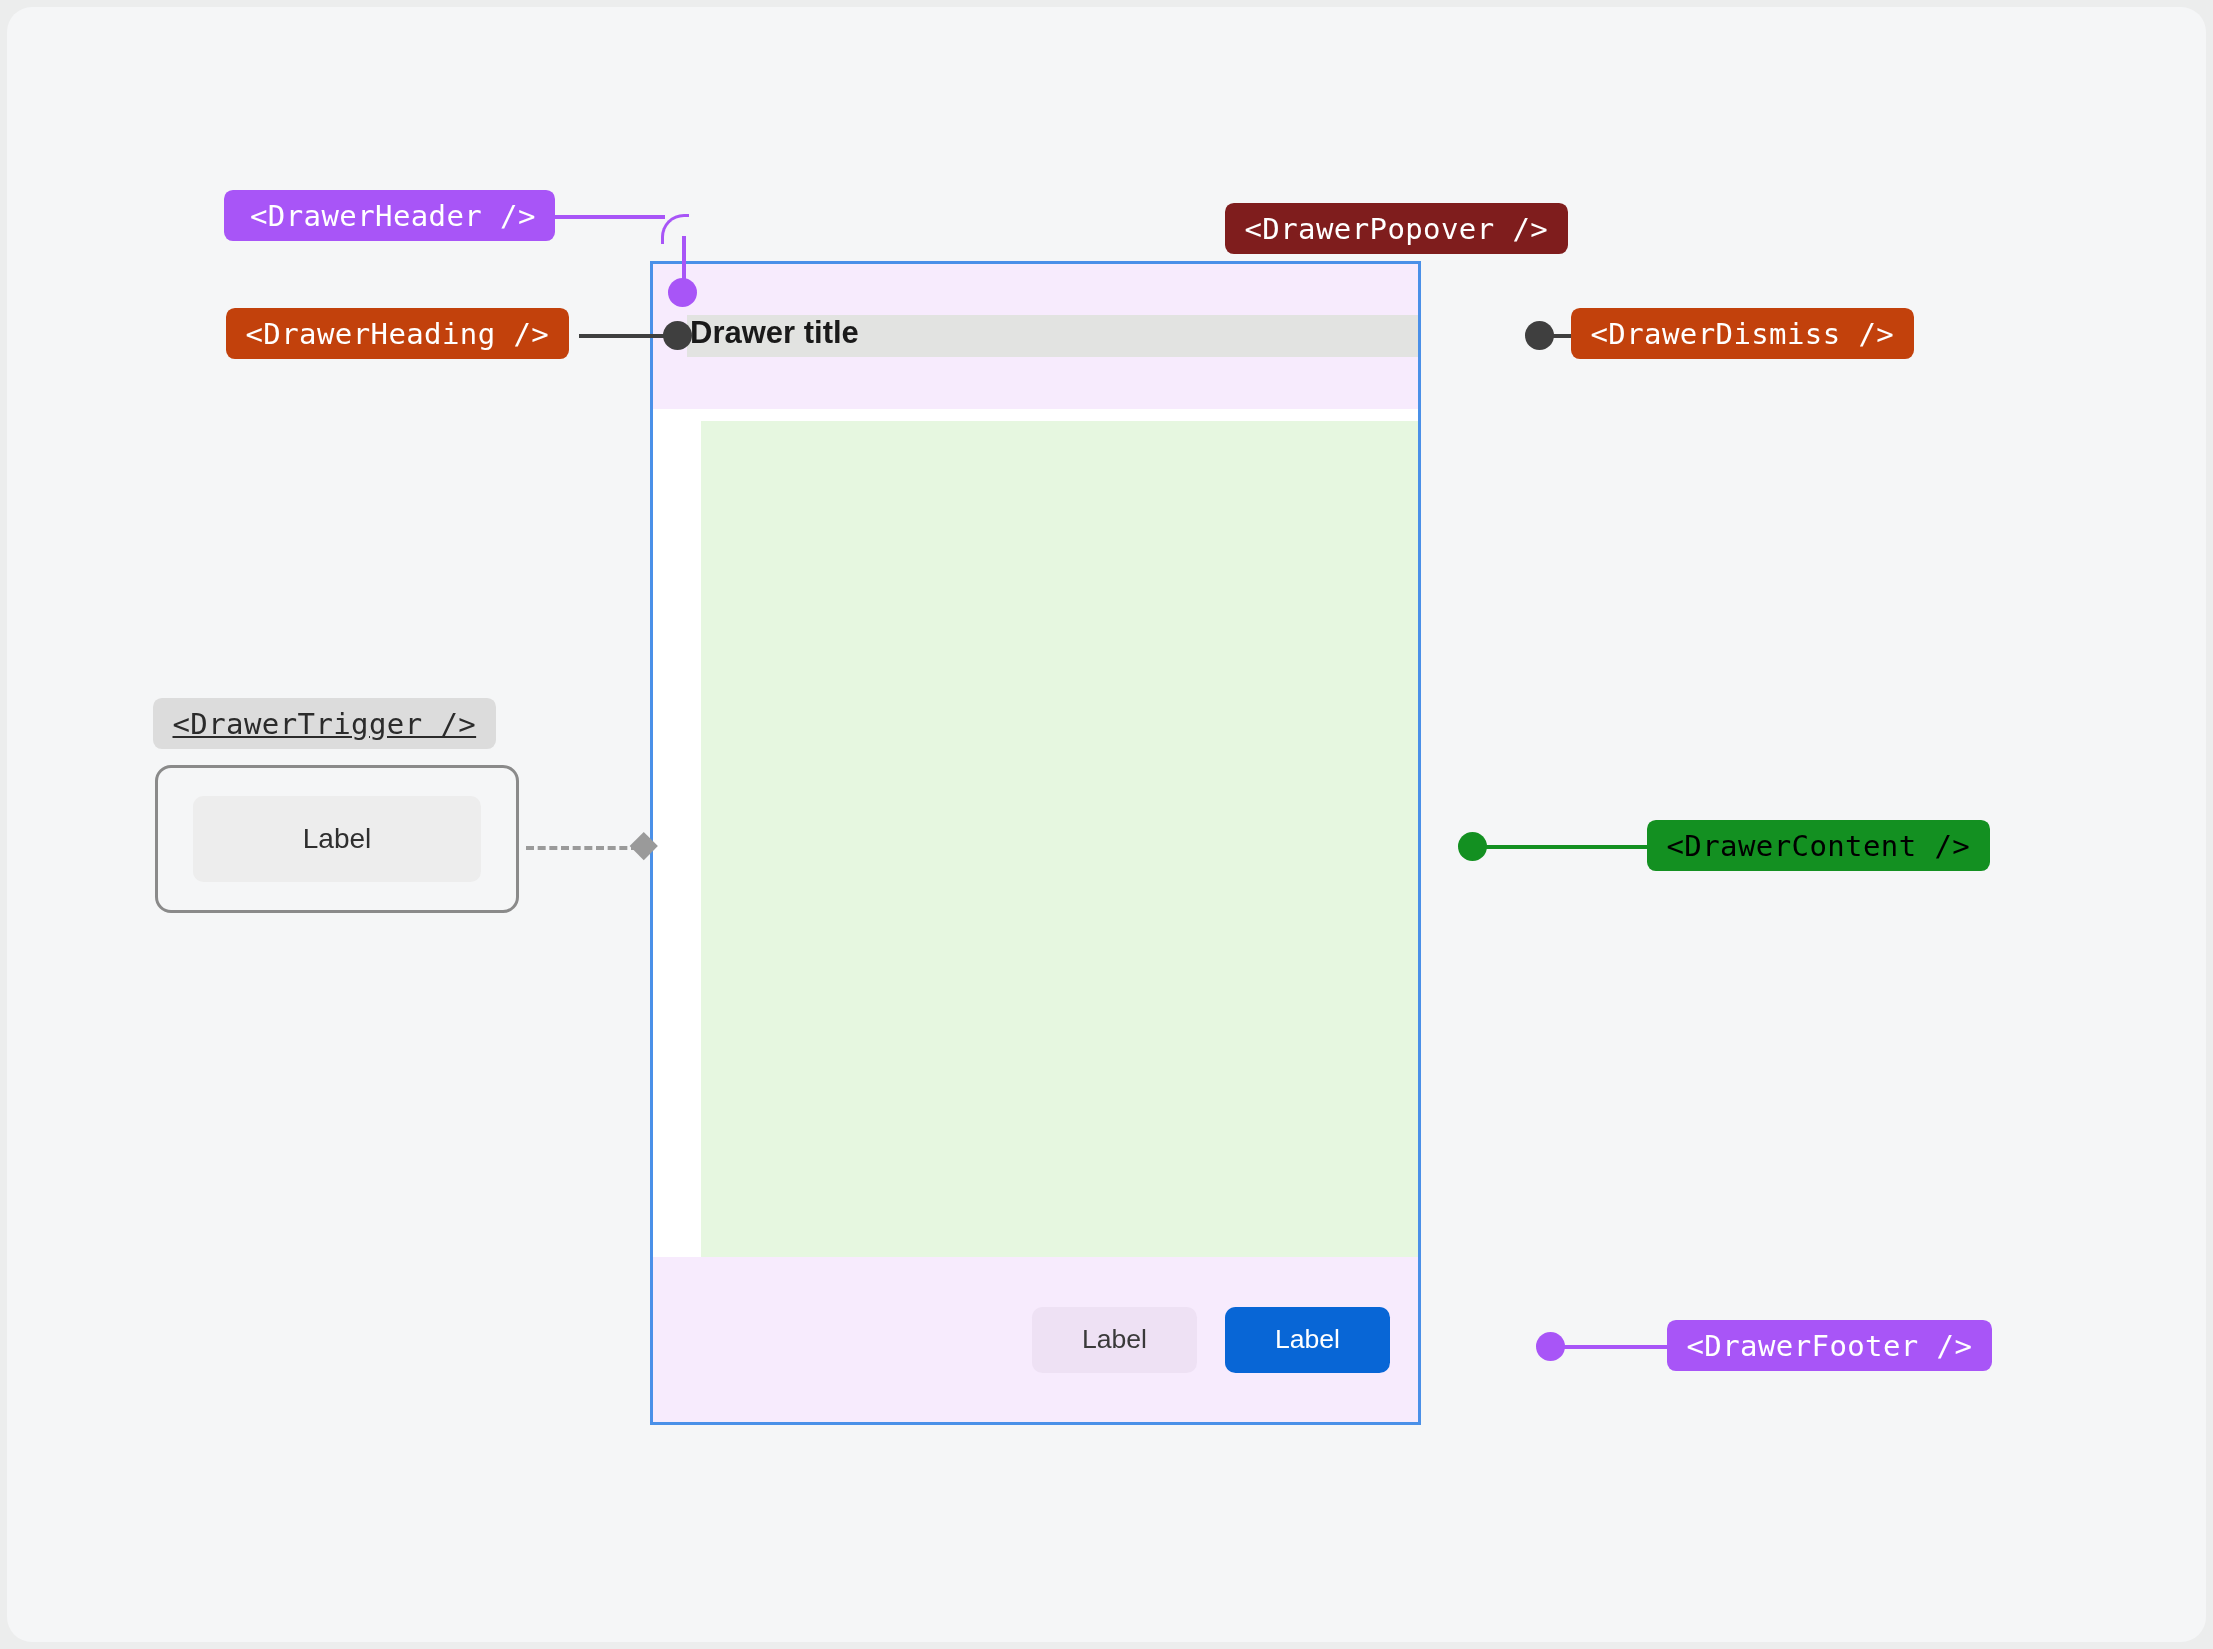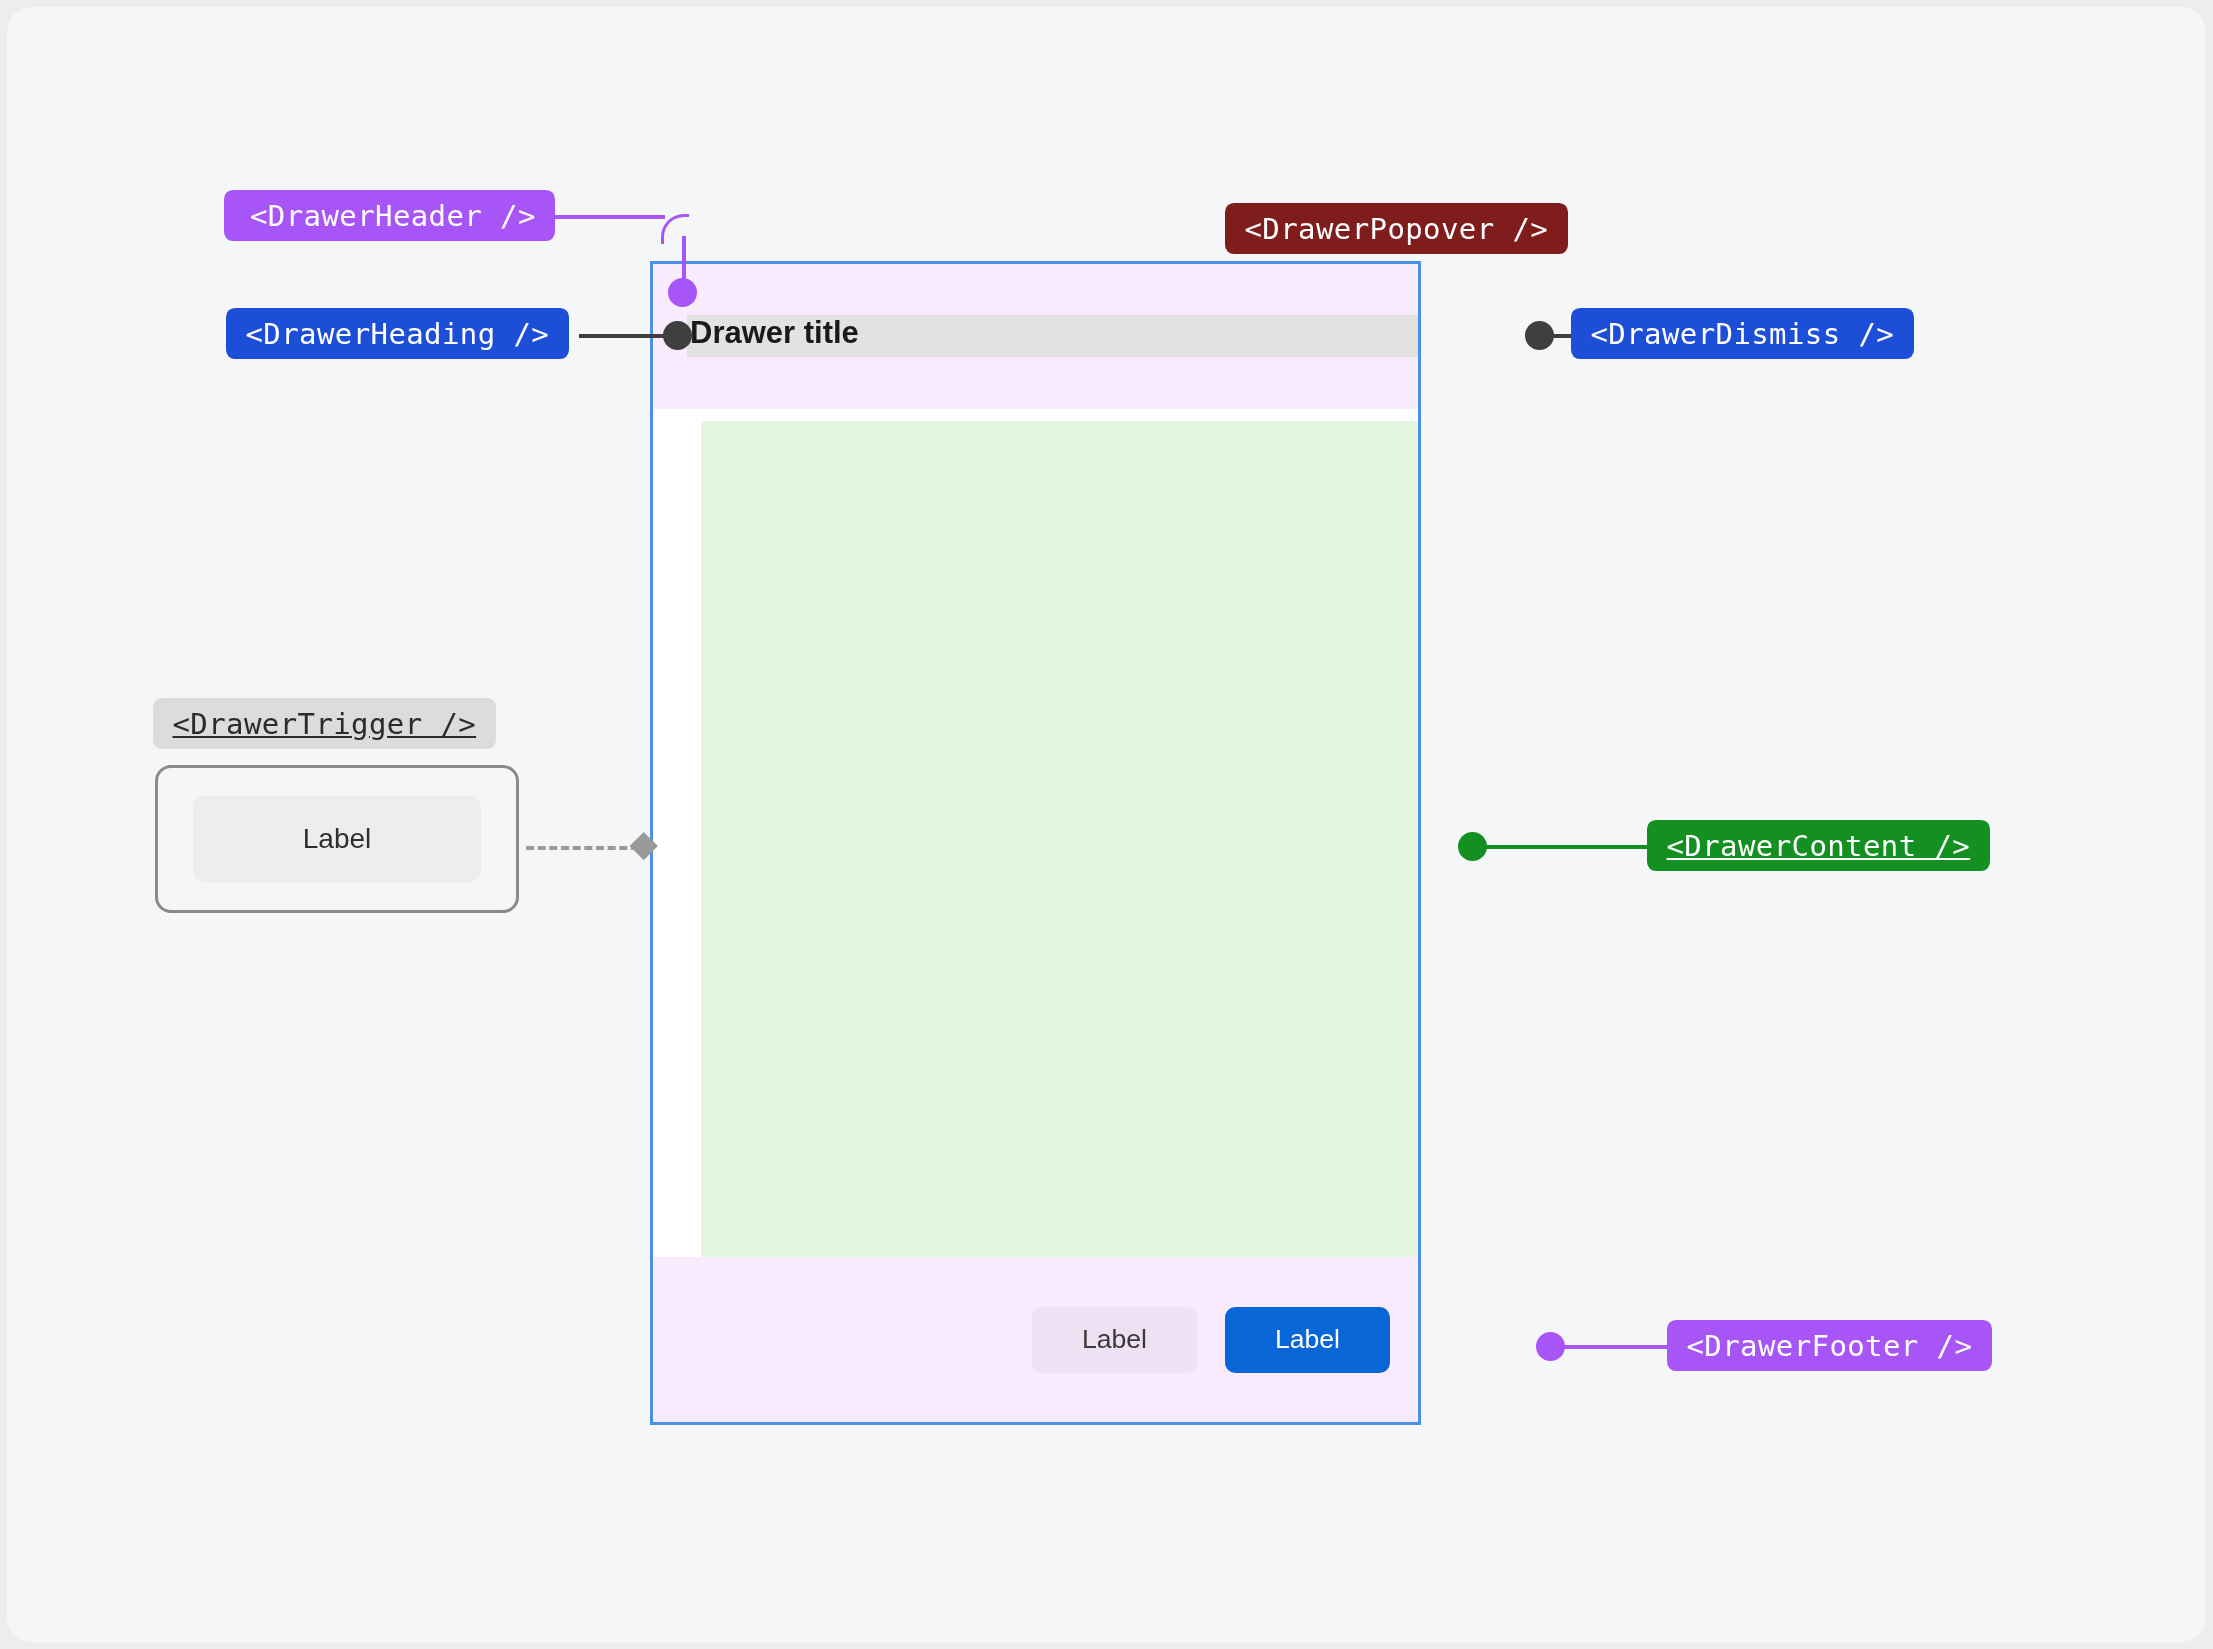--- a/index.html
+++ b/index.html
@@ -35,23 +35,23 @@
     font-family: "DejaVu Sans Mono", "Liberation Mono", monospace;
     font-size: 29px;
     letter-spacing: 0.4px;
     border-radius: 8.9px;
     white-space: nowrap;
     box-sizing: border-box;
     padding: 0 19.5px;
     height: 51px;
   }
   .badge.purple { background: #a855f7; color: #ffffff; }
-  .badge.dark   { background: #1d4ed8; color: #ffffff; }
+  .badge.dark   { background: #c2410c; color: #ffffff; }
   .badge.blue   { background: #7f1d1d; color: #ffffff; }
-  .badge.green  { background: #139021; color: #ffffff; text-decoration: underline; }
+  .badge.green  { background: #139021; color: #000000; }
   .badge.grey   { background: #dcdcdc; color: #2b2b2b; text-decoration: underline; }
 
   
   .hline { position: absolute; height: 3.5px; }
   .vline { position: absolute; width: 3.5px; }
   .dot   { position: absolute; border-radius: 50%; }
   .diamond {
     position: absolute;
     width: 19.5px; height: 19.5px;
     background: #9a9a9a;

